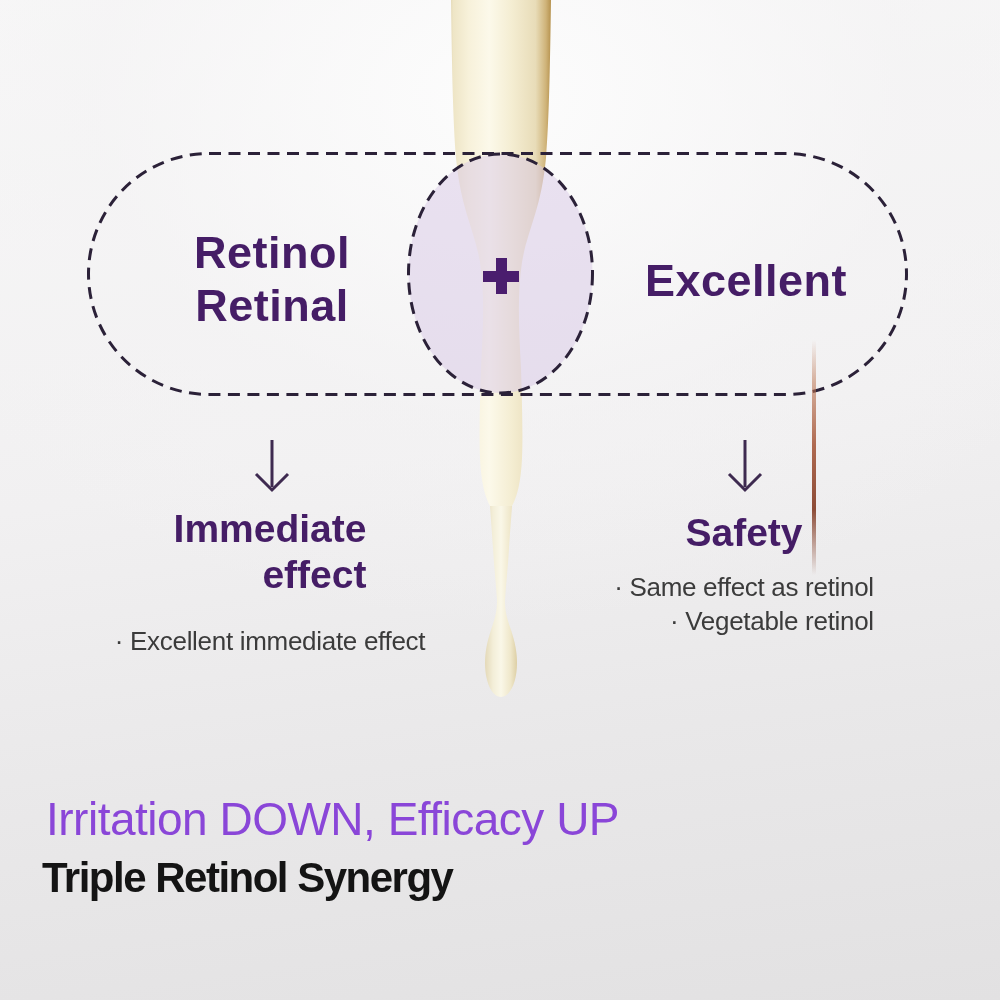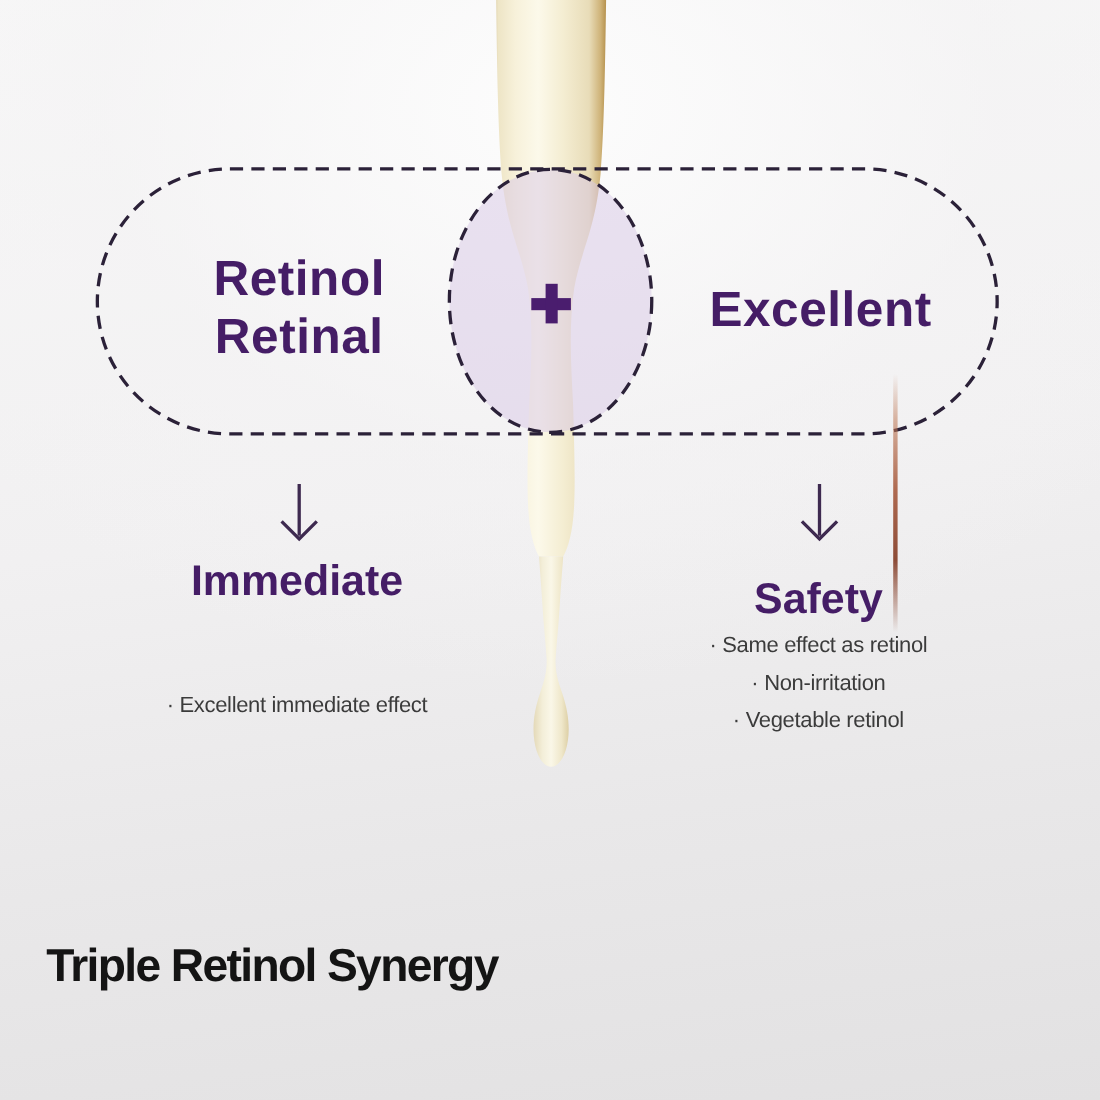--- a/index.html
+++ b/index.html
@@ -42,24 +42,25 @@
 
   .benefit-title{
     color:var(--dark-purple);
     font-weight:bold;
     font-size:39px;
     line-height:46px;
     white-space:nowrap;
   }
   .benefit-list{
     color:var(--body-text);
-    font-size:20px;
+    font-size:26px;
     line-height:34px;
     letter-spacing:-0.3px;
     white-space:nowrap;
+    text-align:right;
   }
   .footer-tagline{
     left:46px;top:792px;
     color:var(--footer-purple);
     font-size:46px;
     font-weight:500;
     letter-spacing:-0.5px;
     white-space:nowrap;
   }
   .footer-headline{
@@ -155,29 +156,30 @@
     <polyline points="6,37 22,53 38,37" fill="none" stroke="var(--arrow-purple)" stroke-width="3"></polyline>
   </svg>
 
   <svg class="abs" style="left:723px;top:437px;" width="44" height="62" viewBox="0 0 44 62">
     <line x1="22" y1="3" x2="22" y2="50" stroke="var(--arrow-purple)" stroke-width="3"></line>
     <polyline points="6,37 22,53 38,37" fill="none" stroke="var(--arrow-purple)" stroke-width="3"></polyline>
   </svg>
 
   <div class="abs centered benefit-title" style="left:270px;top:506px;text-align:right;">
     <div>Immediate</div>
+    <div>effect</div>
   </div>
   <div class="abs centered benefit-list" style="left:270px;top:624px;">
     <div>· Excellent immediate effect</div>
   </div>
 
-  <div class="abs centered benefit-title" style="left:744px;top:510px;margin-top:12px;">Safety</div>
+  <div class="abs centered benefit-title" style="left:744px;top:510px;">Safety</div>
   <div class="abs centered benefit-list" style="left:744px;top:570px;">
     <div>· Same effect as retinol</div>
-    <div>· Non-irritation</div>
     <div>· Vegetable retinol</div>
   </div>
 
+  <div class="abs footer-tagline">Irritation DOWN, Efficacy UP</div>
   <div class="abs footer-headline">Triple Retinol Synergy</div>
 
   <div class="abs edge-artifact"></div>
 
 </div>
 
 </body></html>

